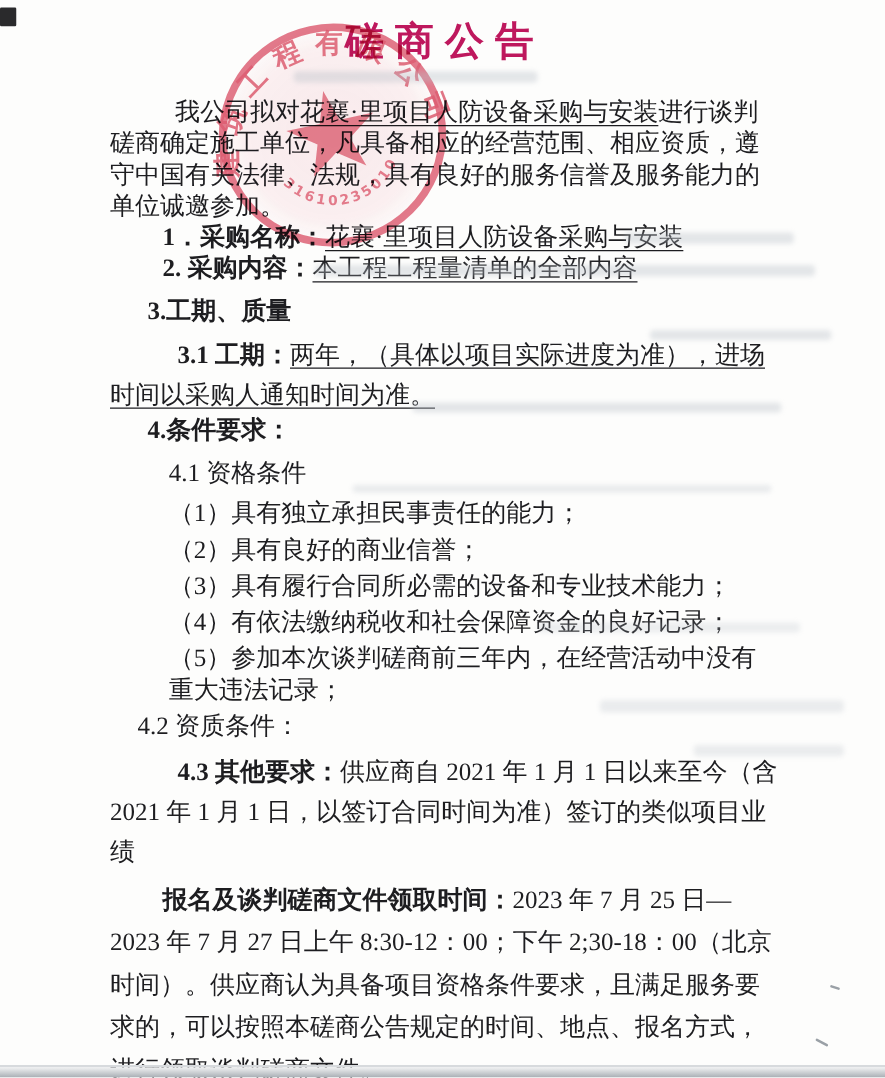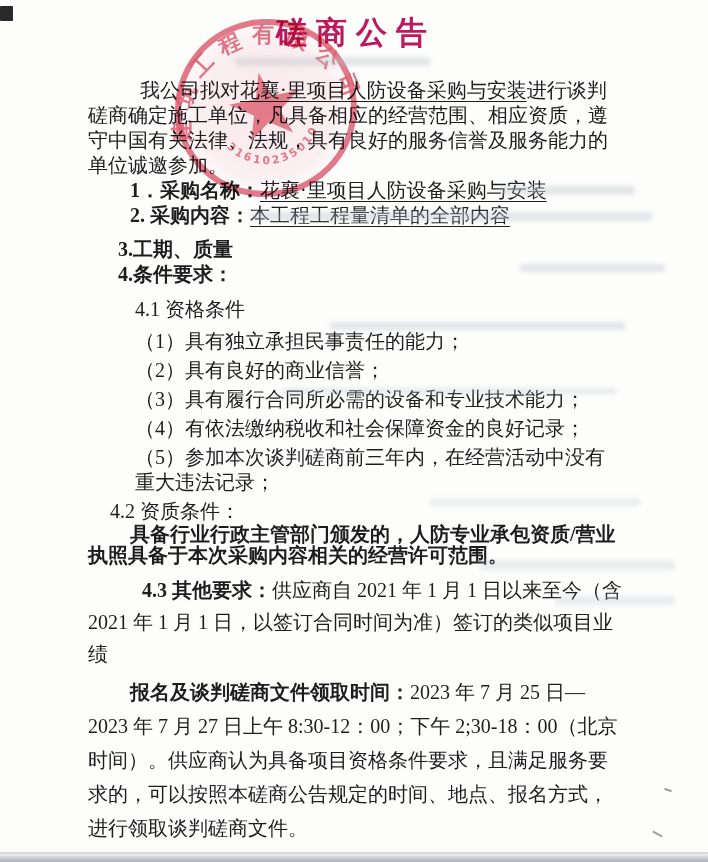--- a/index.html
+++ b/index.html
@@ -79,35 +79,35 @@
   <h1 class="doc-title">磋商公告</h1>
 
   <p class="intro"><span>我公司拟对</span><span class="ul">花襄·里项目人防设备采购与安装</span><span>进行谈判磋商确定施工单位，凡具备相应的经营范围、相应资质，遵守中国有关法律、法规，具有良好的服务信誉及服务能力的单位诚邀参加。</span></p>
 
   <p class="item-line"><span class="b">1．采购名称：</span><span class="ul">花襄·里项目人防设备采购与安装</span></p>
 
   <p class="item-line"><span class="b">2.  采购内容：</span><span class="ul">本工程工程量清单的全部内容</span></p>
 
   <p class="h3">3.工期、质量</p>
 
+  <p class="s31"><span class="b">3.1 工期：</span><span class="ul">两年，（具体以项目实际进度为准），进场时间以采购人通知时间为准。</span></p>
 
 
   <p class="h4">4.条件要求：</p>
 
   <p class="h41">4.1 资格条件</p>
 
   <p class="cond">（1）具有独立承担民事责任的能力；</p>
   <p class="cond">（2）具有良好的商业信誉；</p>
   <p class="cond">（3）具有履行合同所必需的设备和专业技术能力；</p>
   <p class="cond">（4）有依法缴纳税收和社会保障资金的良好记录；</p>
   <p class="cond">（5）参加本次谈判磋商前三年内，在经营活动中没有重大违法记录；</p>
 
   <p class="h42">4.2 资质条件：</p>
 
-  <p class="s42body">具备行业行政主管部门颁发的，人防专业承包资质/营业执照具备于本次采购内容相关的经营许可范围。</p>
 
   <p class="s43"><span class="b">4.3 其他要求：</span><span>供应商自 2021 年 1 月 1 日以来至今（含 2021 年 1 月 1 日，以签订合同时间为准）签订的类似项目业绩</span></p>
 
   <p class="signup"><span class="b">报名及谈判磋商文件领取时间：</span><span>2023 年 7 月 25 日—2023 年 7 月 27 日上午 8:30-12：00；下午 2;30-18：00（北京时间）。供应商认为具备项目资格条件要求，且满足服务要求的，可以按照本磋商公告规定的时间、地点、报名方式，进行领取谈判磋商文件。</span></p>
 
 </div>
 
 <div class="stamp">
   <svg width="200" height="200" viewBox="0 0 200 200">
     <defs>

